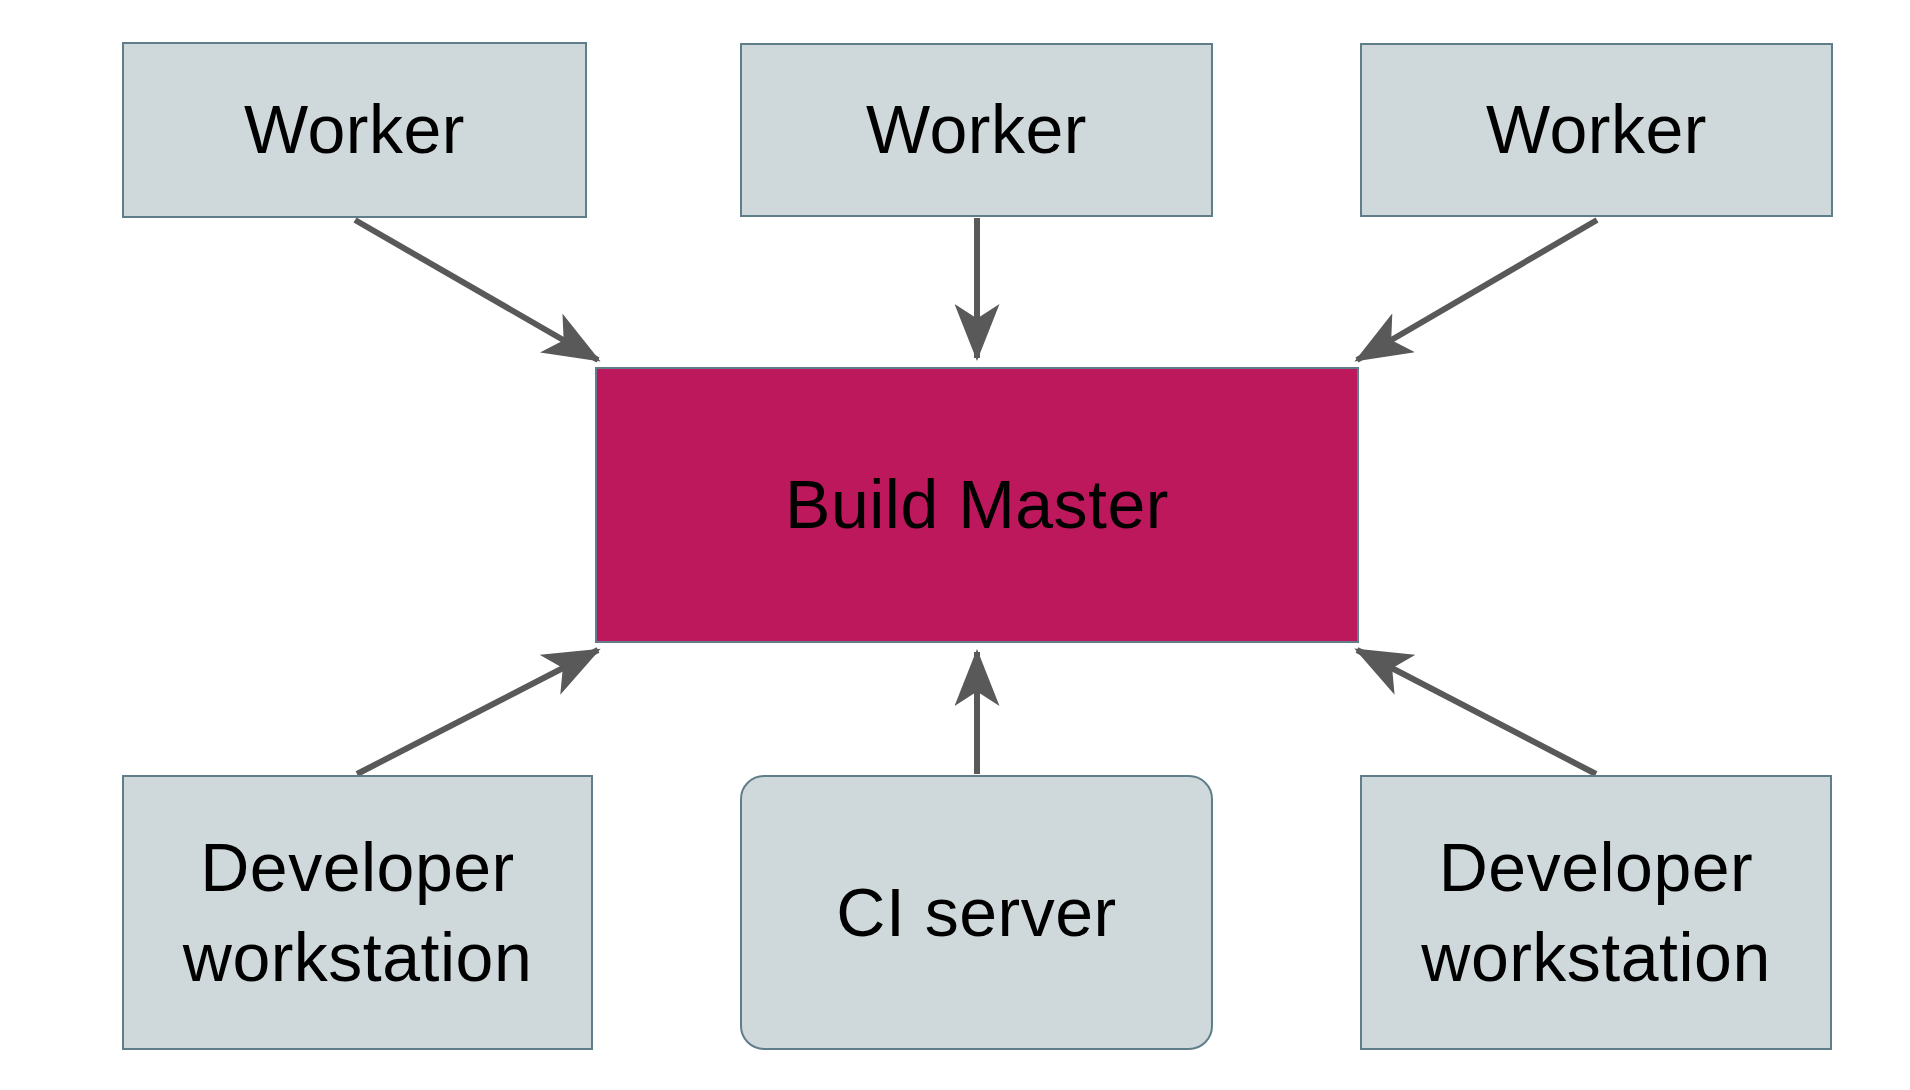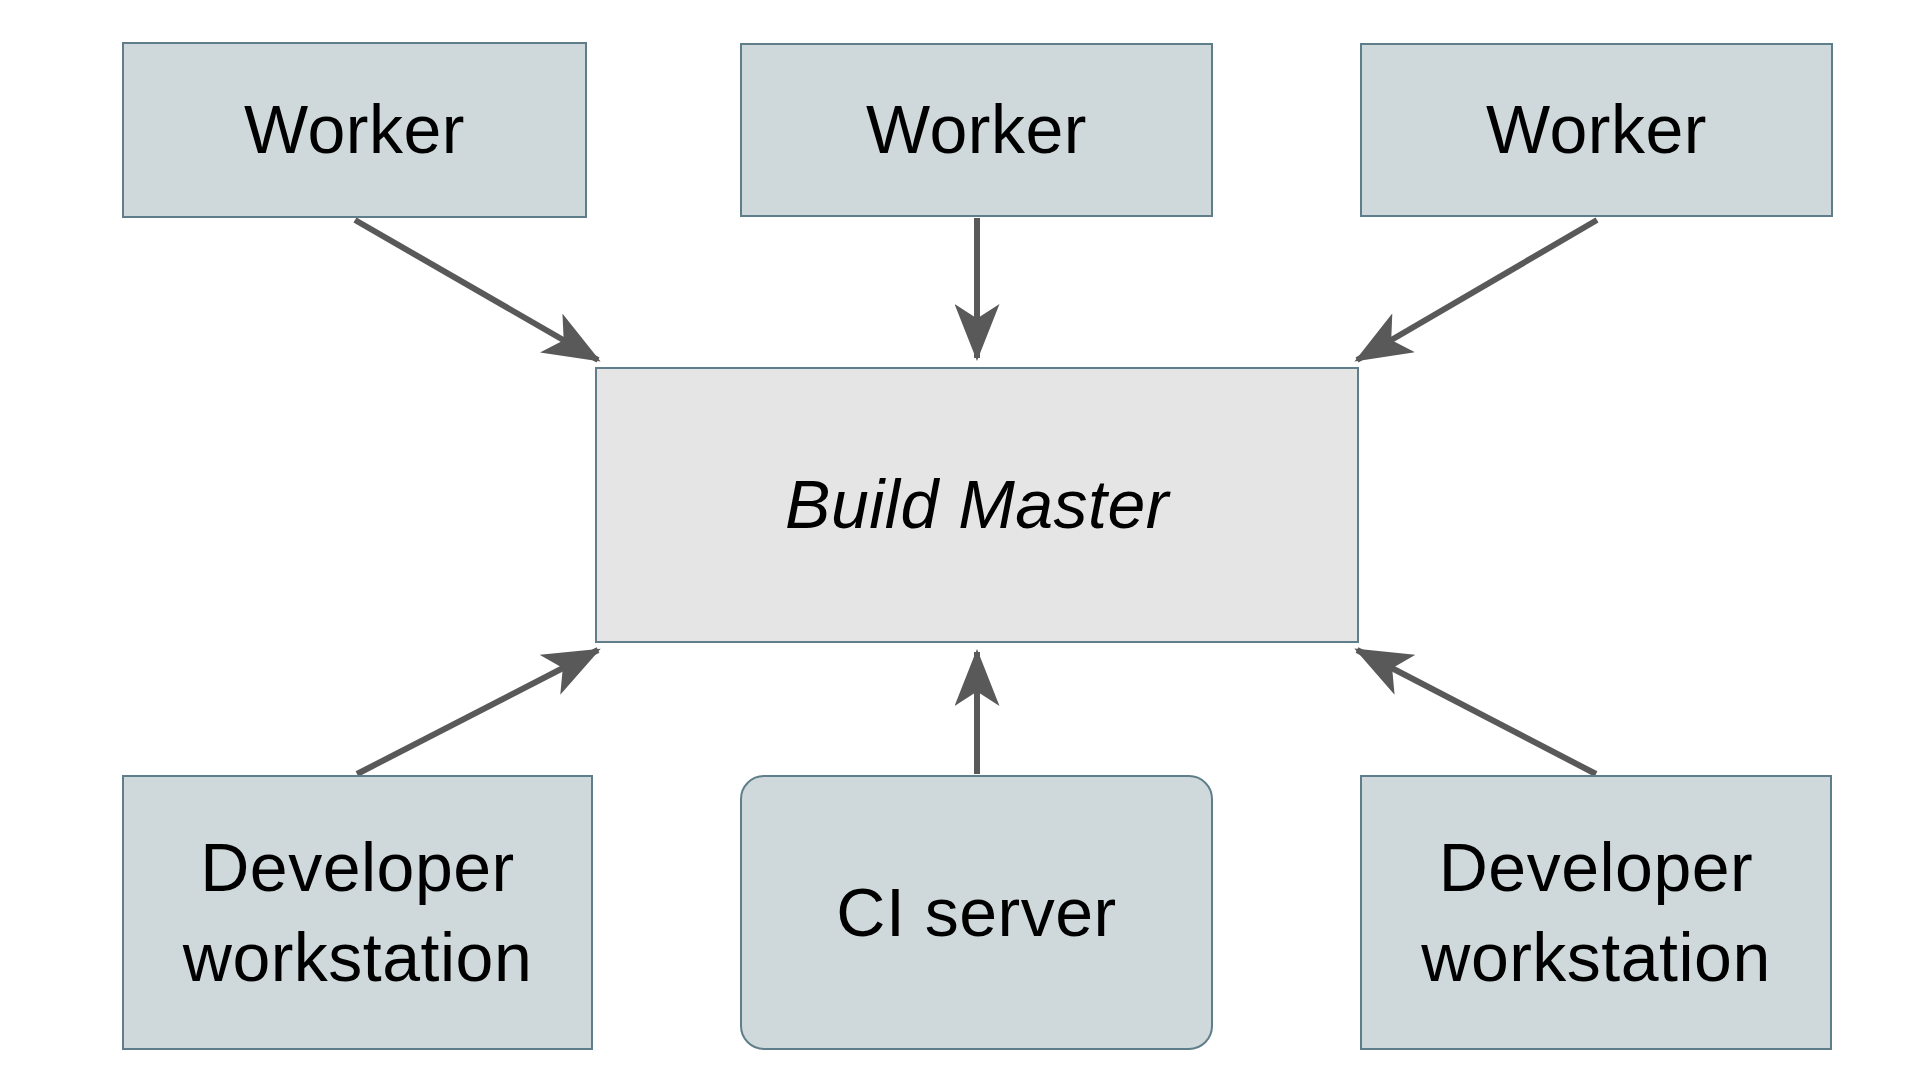--- a/index.html
+++ b/index.html
@@ -64,21 +64,21 @@
   </div>
 
   <div class="node" style="left: 740px; top: 43px; width: 473px; height: 174px; background: rgb(207, 217, 219); border-color: rgb(95, 126, 138); color: rgb(0, 0, 0);">
     <span class="node-label">Worker</span>
   </div>
 
   <div class="node" style="left: 1360px; top: 43px; width: 473px; height: 174px; background: rgb(207, 217, 219); border-color: rgb(95, 126, 138); color: rgb(0, 0, 0);">
     <span class="node-label">Worker</span>
   </div>
 
-  <div class="node" style="left: 595px; top: 367px; width: 764px; height: 276px; background: #e5e5e5; border-color: rgb(95, 126, 138); color: rgb(0, 0, 0); font-style: italic;">
+  <div class="node" style="left: 595px; top: 367px; width: 764px; height: 276px; background: #be185d; border-color: rgb(95, 126, 138); color: rgb(0, 0, 0);">
     <span class="node-label">Build Master</span>
   </div>
 
   <div class="node" style="left: 122px; top: 775px; width: 471px; height: 275px; background: rgb(207, 217, 219); border-color: rgb(95, 126, 138); color: rgb(0, 0, 0);">
     <span class="node-label">Developer workstation</span>
   </div>
 
   <div class="node" style="left: 740px; top: 775px; width: 473px; height: 275px; background: rgb(207, 217, 219); border-color: rgb(95, 126, 138); color: rgb(0, 0, 0); border-radius: 24px;">
     <span class="node-label">CI server</span>
   </div>

